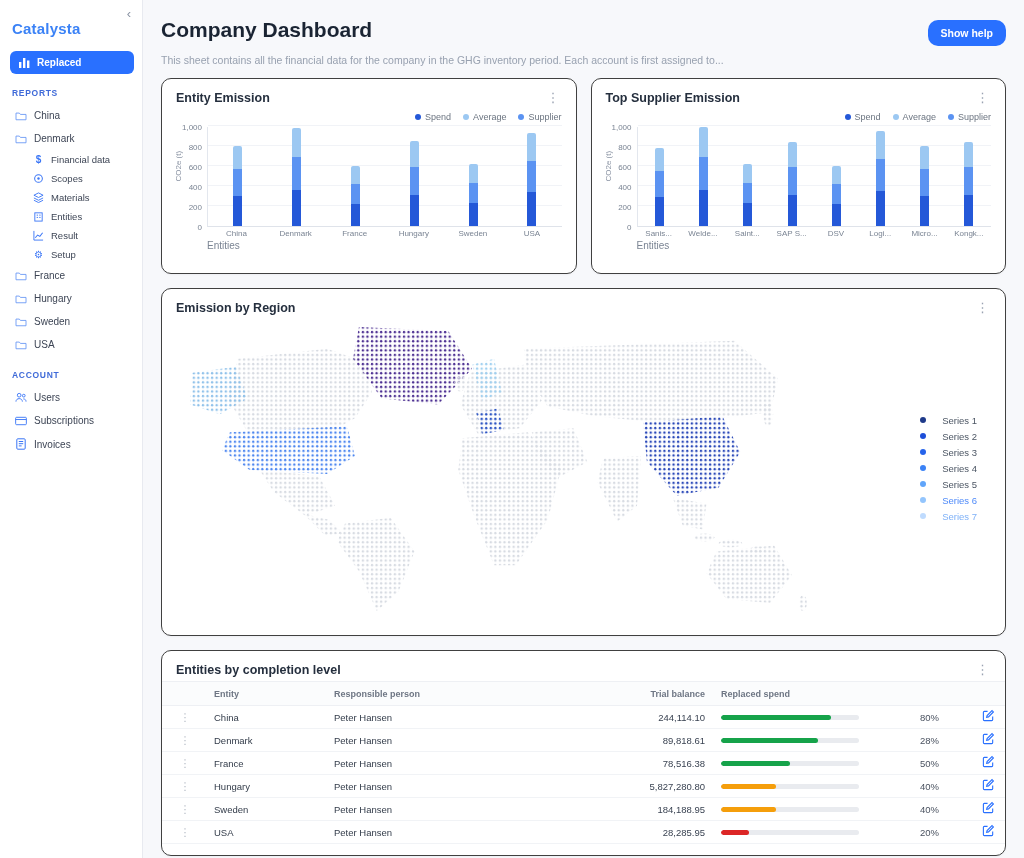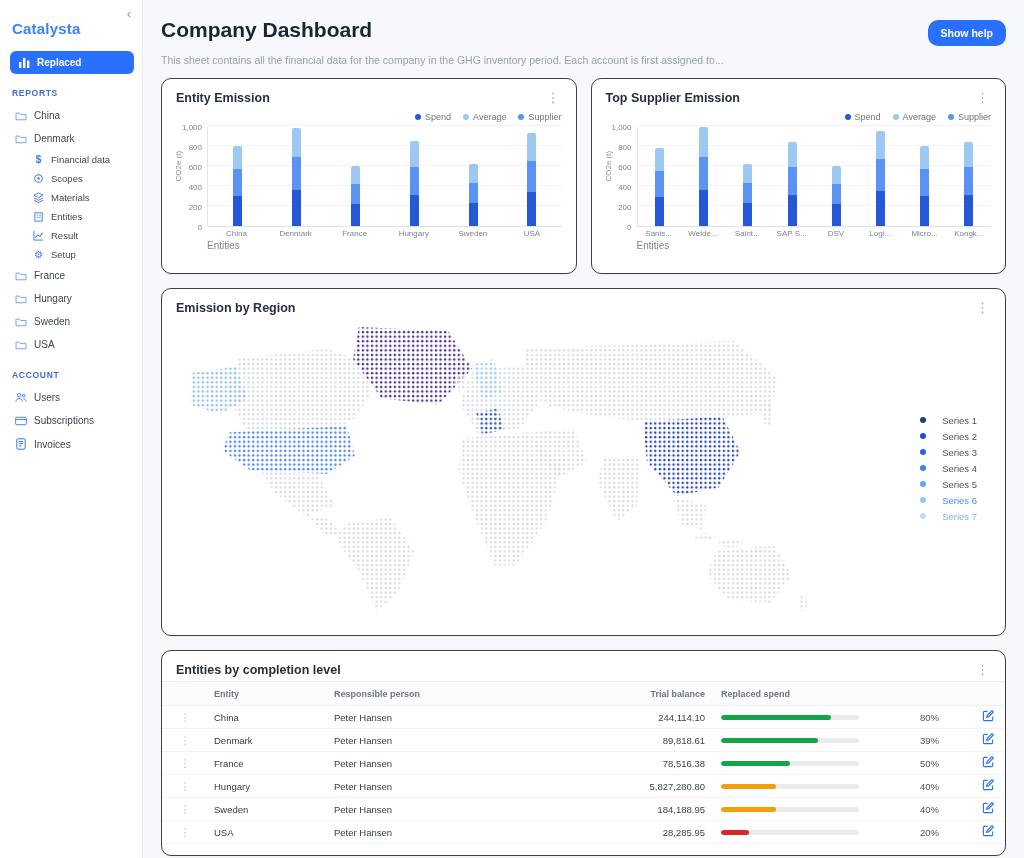--- a/index.html
+++ b/index.html
@@ -588,21 +588,21 @@
                 <path d="M6 2.5H2.5a1 1 0 0 0-1 1v8a1 1 0 0 0 1 1h8a1 1 0 0 0 1-1V8"></path>
                 <path d="M10.8 1.7l1.5 1.5L7 8.5l-2 .5.5-2z"></path>
               </svg></button>
           </div>
           <div class="tgrid trow">
             <button class="handle">⋮</button>
             <span class="t-entity">Denmark</span>
             <span class="t-person">Peter Hansen</span>
             <span class="t-balance">89,818.61</span>
             <span><span class="track"><span class="fill" style="width:70%;background:#16a34a"></span></span></span>
-            <span class="t-pct">39%</span>
+            <span class="t-pct">28%</span>
             <button class="edit"><svg width="13" height="13" viewBox="0 0 14 14" fill="none" stroke="#2970ff" stroke-width="1.2">
                 <path d="M6 2.5H2.5a1 1 0 0 0-1 1v8a1 1 0 0 0 1 1h8a1 1 0 0 0 1-1V8"></path>
                 <path d="M10.8 1.7l1.5 1.5L7 8.5l-2 .5.5-2z"></path>
               </svg></button>
           </div>
           <div class="tgrid trow">
             <button class="handle">⋮</button>
             <span class="t-entity">France</span>
             <span class="t-person">Peter Hansen</span>
             <span class="t-balance">78,516.38</span>

